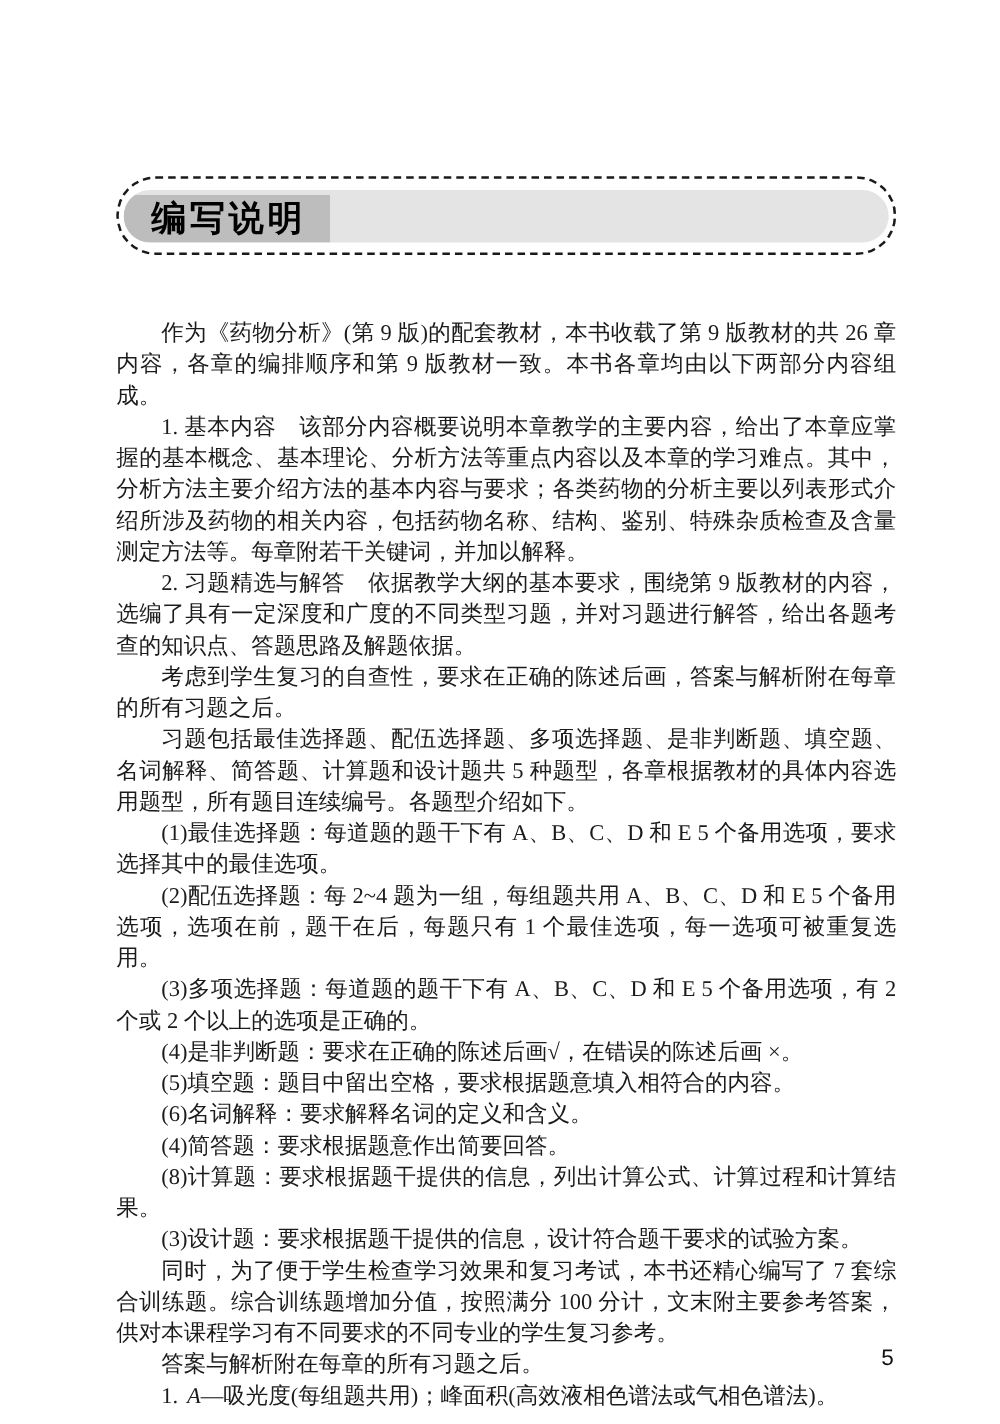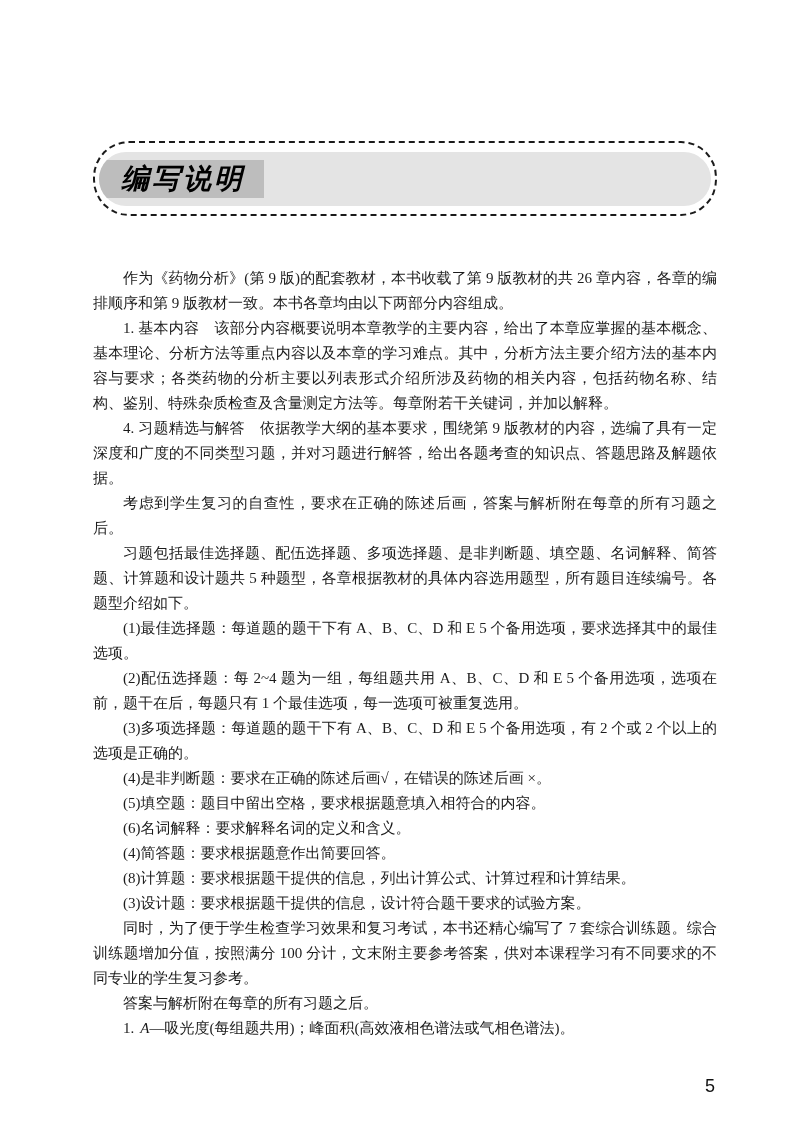--- a/index.html
+++ b/index.html
@@ -27,46 +27,45 @@
     left:93px;top:141px;
     width:624px;
   }
   .header-box{
     border:2px dashed var(--border-color);
     border-radius:36px;
     padding:9px 4px 8px 4px;
     margin-bottom:50px;
   }
   .header-pill{
-    height:54px;
+    height:42px;
     background:var(--pill-bg);
     border-radius:27px;
     overflow:hidden;
     display:flex;
-    align-items:center;
-    font-style:italic;
+    align-items:flex-end;
   }
   .header-label{
     width:165px;
     background:var(--label-bg);
     display:flex;
     align-items:center;
     padding-left:22px;
     flex:0 0 auto;
   }
   .header-title{
     font-family:"Liberation Sans","DejaVu Sans",sans-serif;
     font-weight:bold;
     font-size:28px;
     letter-spacing:3px;
     color:#000;
     white-space:nowrap;
   }
   .text-block p{
-    font-size:15px;
+    font-size:18px;
     line-height:25px;
     text-align:justify;
     text-indent:2em;
     word-break:break-all;
   }
   .symbol-line .num{
     margin-right:0.4em;
   }
   .symbol-line .var{
     font-style:italic;
@@ -91,21 +90,21 @@
       <div class="header-pill">
         <div class="header-label">
           <span class="header-title">编写说明</span>
         </div>
       </div>
     </div>
 
     <div class="text-block">
       <p>作为《药物分析》(第 9 版)的配套教材，本书收载了第 9 版教材的共 26 章内容，各章的编排顺序和第 9 版教材一致。本书各章均由以下两部分内容组成。</p>
       <p>1. 基本内容　该部分内容概要说明本章教学的主要内容，给出了本章应掌握的基本概念、基本理论、分析方法等重点内容以及本章的学习难点。其中，分析方法主要介绍方法的基本内容与要求；各类药物的分析主要以列表形式介绍所涉及药物的相关内容，包括药物名称、结构、鉴别、特殊杂质检查及含量测定方法等。每章附若干关键词，并加以解释。</p>
-      <p>4. 习题精选与解答　依据教学大纲的基本要求，围绕第 9 版教材的内容，选编了具有一定深度和广度的不同类型习题，并对习题进行解答，给出各题考查的知识点、答题思路及解题依据。</p>
+      <p>2. 习题精选与解答　依据教学大纲的基本要求，围绕第 9 版教材的内容，选编了具有一定深度和广度的不同类型习题，并对习题进行解答，给出各题考查的知识点、答题思路及解题依据。</p>
       <p>考虑到学生复习的自查性，要求在正确的陈述后画，答案与解析附在每章的所有习题之后。</p>
       <p>习题包括最佳选择题、配伍选择题、多项选择题、是非判断题、填空题、名词解释、简答题、计算题和设计题共 5 种题型，各章根据教材的具体内容选用题型，所有题目连续编号。各题型介绍如下。</p>
       <p>(1)最佳选择题：每道题的题干下有 A、B、C、D 和 E 5 个备用选项，要求选择其中的最佳选项。</p>
       <p>(2)配伍选择题：每 2~4 题为一组，每组题共用 A、B、C、D 和 E 5 个备用选项，选项在前，题干在后，每题只有 1 个最佳选项，每一选项可被重复选用。</p>
       <p>(3)多项选择题：每道题的题干下有 A、B、C、D 和 E 5 个备用选项，有 2 个或 2 个以上的选项是正确的。</p>
       <p>(4)是非判断题：要求在正确的陈述后画√，在错误的陈述后画 ×。</p>
       <p>(5)填空题：题目中留出空格，要求根据题意填入相符合的内容。</p>
       <p>(6)名词解释：要求解释名词的定义和含义。</p>
       <p>(4)简答题：要求根据题意作出简要回答。</p>
       <p>(8)计算题：要求根据题干提供的信息，列出计算公式、计算过程和计算结果。</p>

